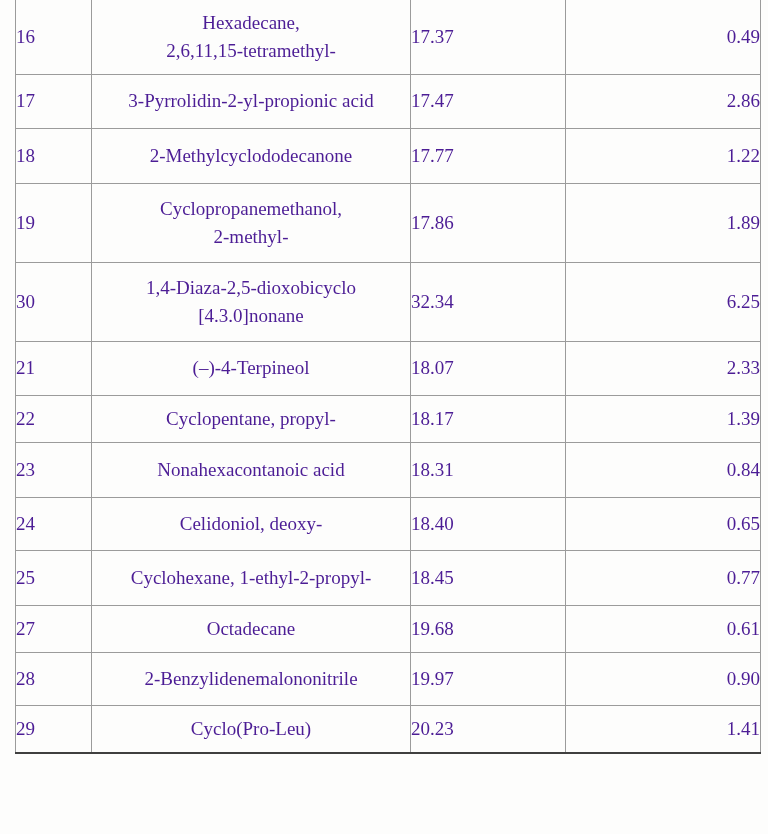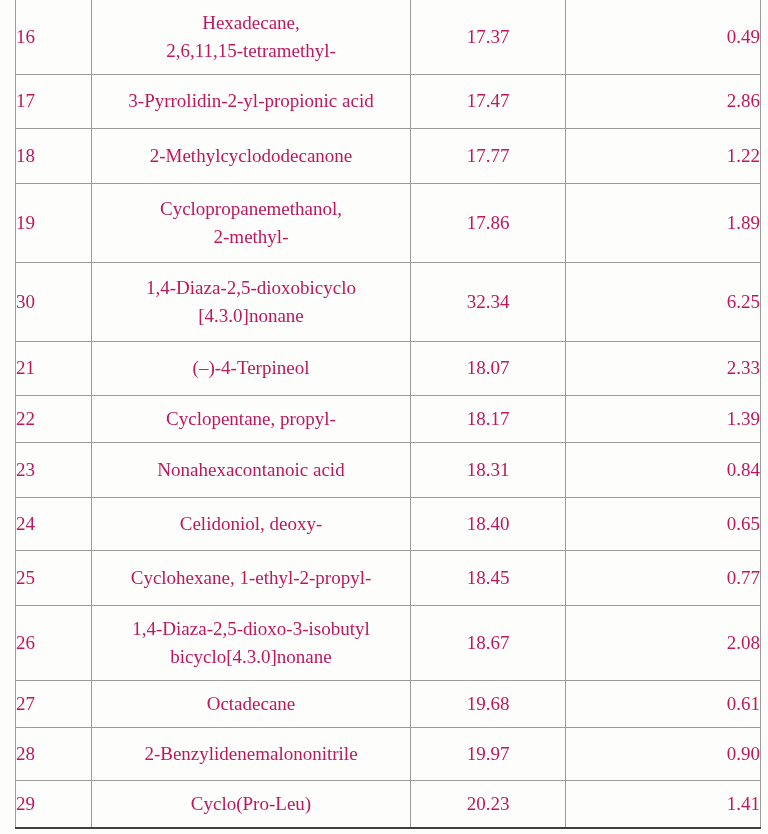--- a/index.html
+++ b/index.html
@@ -8,21 +8,21 @@
     background: #fdfdfc;
     width: 768px;
     height: 834px;
     overflow: hidden;
   }
   .page {
     position: relative;
     width: 768px;
     height: 834px;
     font-family: "Liberation Serif", "DejaVu Serif", serif;
-    color: #be185d;
+    color: #4c1d95;
   }
   table.compound-table {
     position: absolute;
     left: 15px;
     top: 0;
     width: 745px;
     border-collapse: collapse;
     table-layout: fixed;
     font-size: 19px;
     line-height: 28px;
@@ -47,21 +47,21 @@
     text-align: left;
   }
   td.c-name {
     padding-left: 16px;
     padding-right: 8px;
     text-align: center;
     white-space: pre-line;
   }
   td.c-rt {
     padding-right: 16px;
-    text-align: center;
+    text-align: left;
   }
   td.c-pct {
     padding-right: 15px;
     text-align: right;
   }
 </style>
 </head>
 <body>
 
 <div class="page">
@@ -129,27 +129,20 @@
         <td class="c-name">Celidoniol, deoxy-</td>
         <td class="c-rt">18.40</td>
         <td class="c-pct">0.65</td>
       </tr>
       <tr style="height:55px">
         <td class="c-no">25</td>
         <td class="c-name">Cyclohexane, 1-ethyl-2-propyl-</td>
         <td class="c-rt">18.45</td>
         <td class="c-pct">0.77</td>
       </tr>
-      <tr style="height:75px">
-        <td class="c-no">26</td>
-        <td class="c-name">1,4-Diaza-2,5-dioxo-3-isobutyl
-bicyclo[4.3.0]nonane</td>
-        <td class="c-rt">18.67</td>
-        <td class="c-pct">2.08</td>
-      </tr>
       <tr style="height:47px">
         <td class="c-no">27</td>
         <td class="c-name">Octadecane</td>
         <td class="c-rt">19.68</td>
         <td class="c-pct">0.61</td>
       </tr>
       <tr style="height:53px">
         <td class="c-no">28</td>
         <td class="c-name">2-Benzylidenemalononitrile</td>
         <td class="c-rt">19.97</td>

